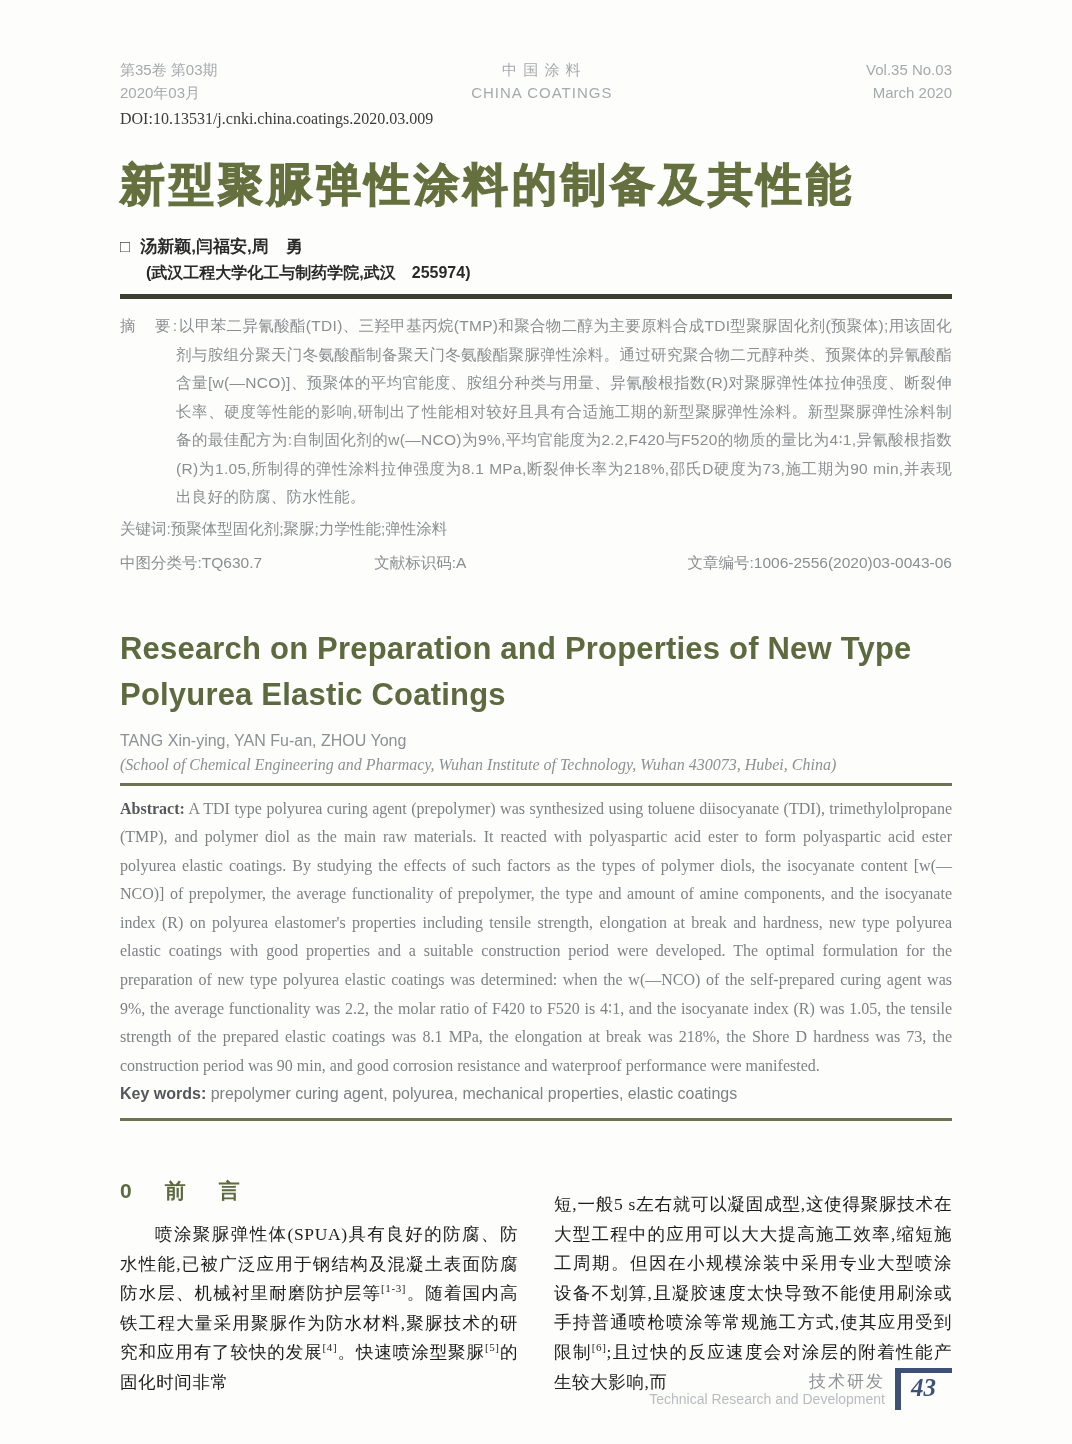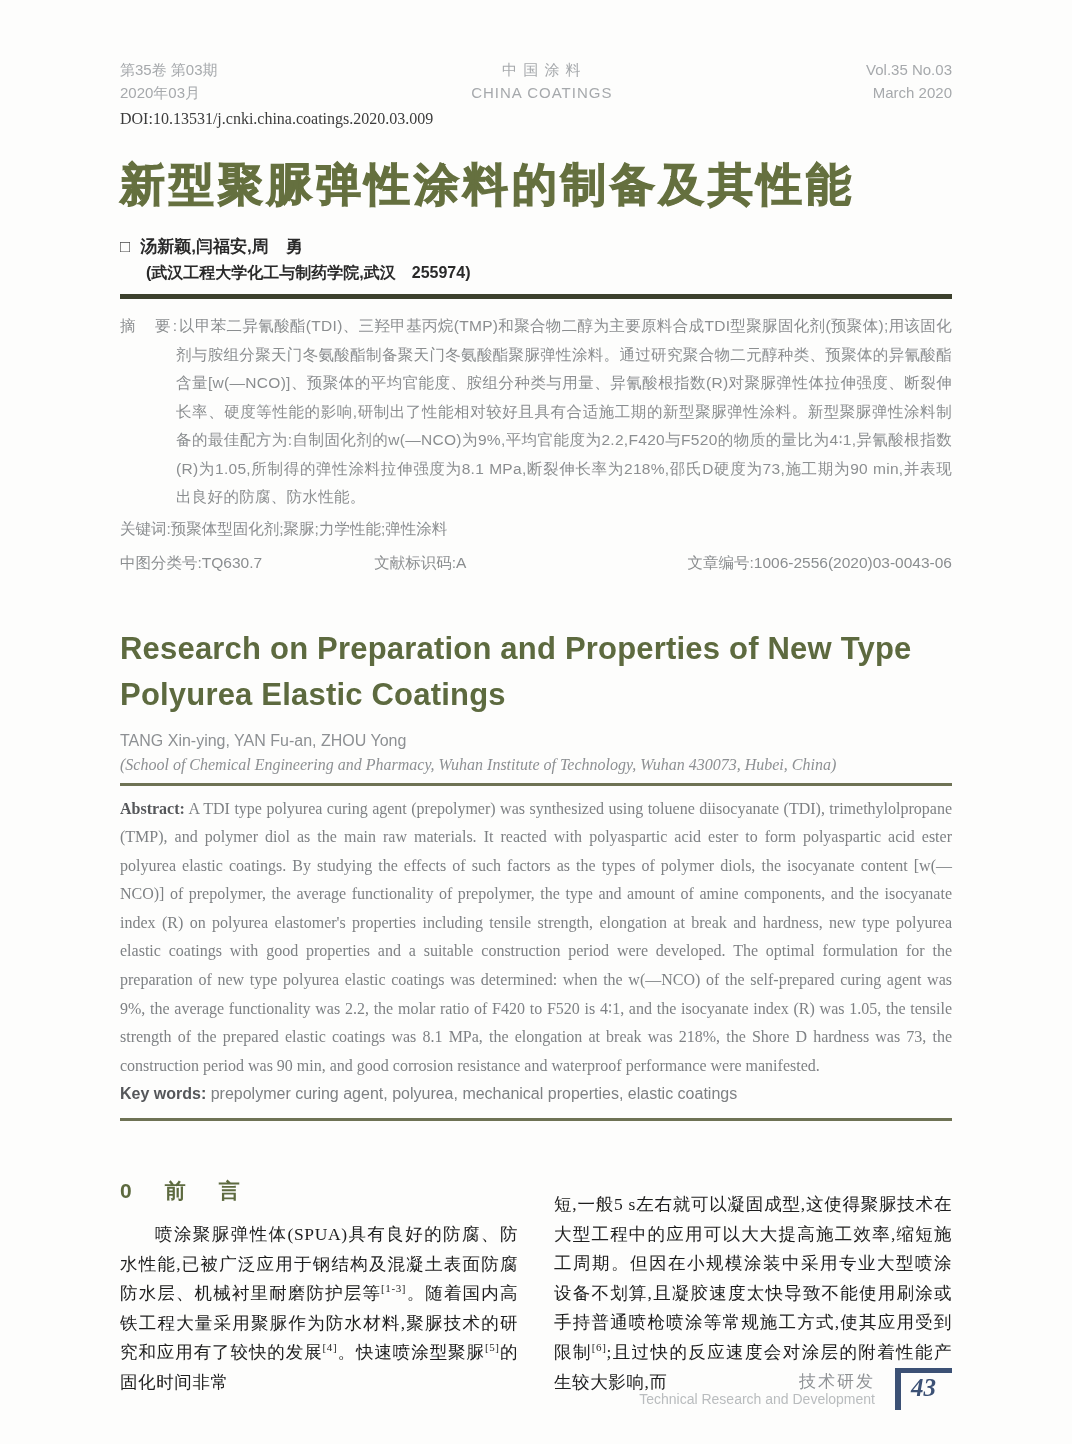--- a/index.html
+++ b/index.html
@@ -143,21 +143,21 @@
     position: absolute;
     right: 120px;
     bottom: 34px;
     display: flex;
     align-items: flex-start;
   }
   .pfooter .sec-names { text-align: right; padding-top: 4px; }
   .pfooter .sec-cn { font-size: 17px; color: #8f9295; letter-spacing: 2px; line-height: 20px; }
   .pfooter .sec-en { font-size: 14px; color: #b9bcbe; line-height: 15px; }
   .pagenum-box {
-    margin-left: 20px;
+    margin-left: 10px;
     border-top: 5px solid #3c5175;
     border-left: 6px solid #3c5175;
     padding: 1px 16px 8px 10px;
     font-family: "Liberation Serif", "DejaVu Serif", serif;
     font-style: italic;
     font-weight: 700;
     font-size: 25px;
     color: #3c5175;
   }
 </style>

